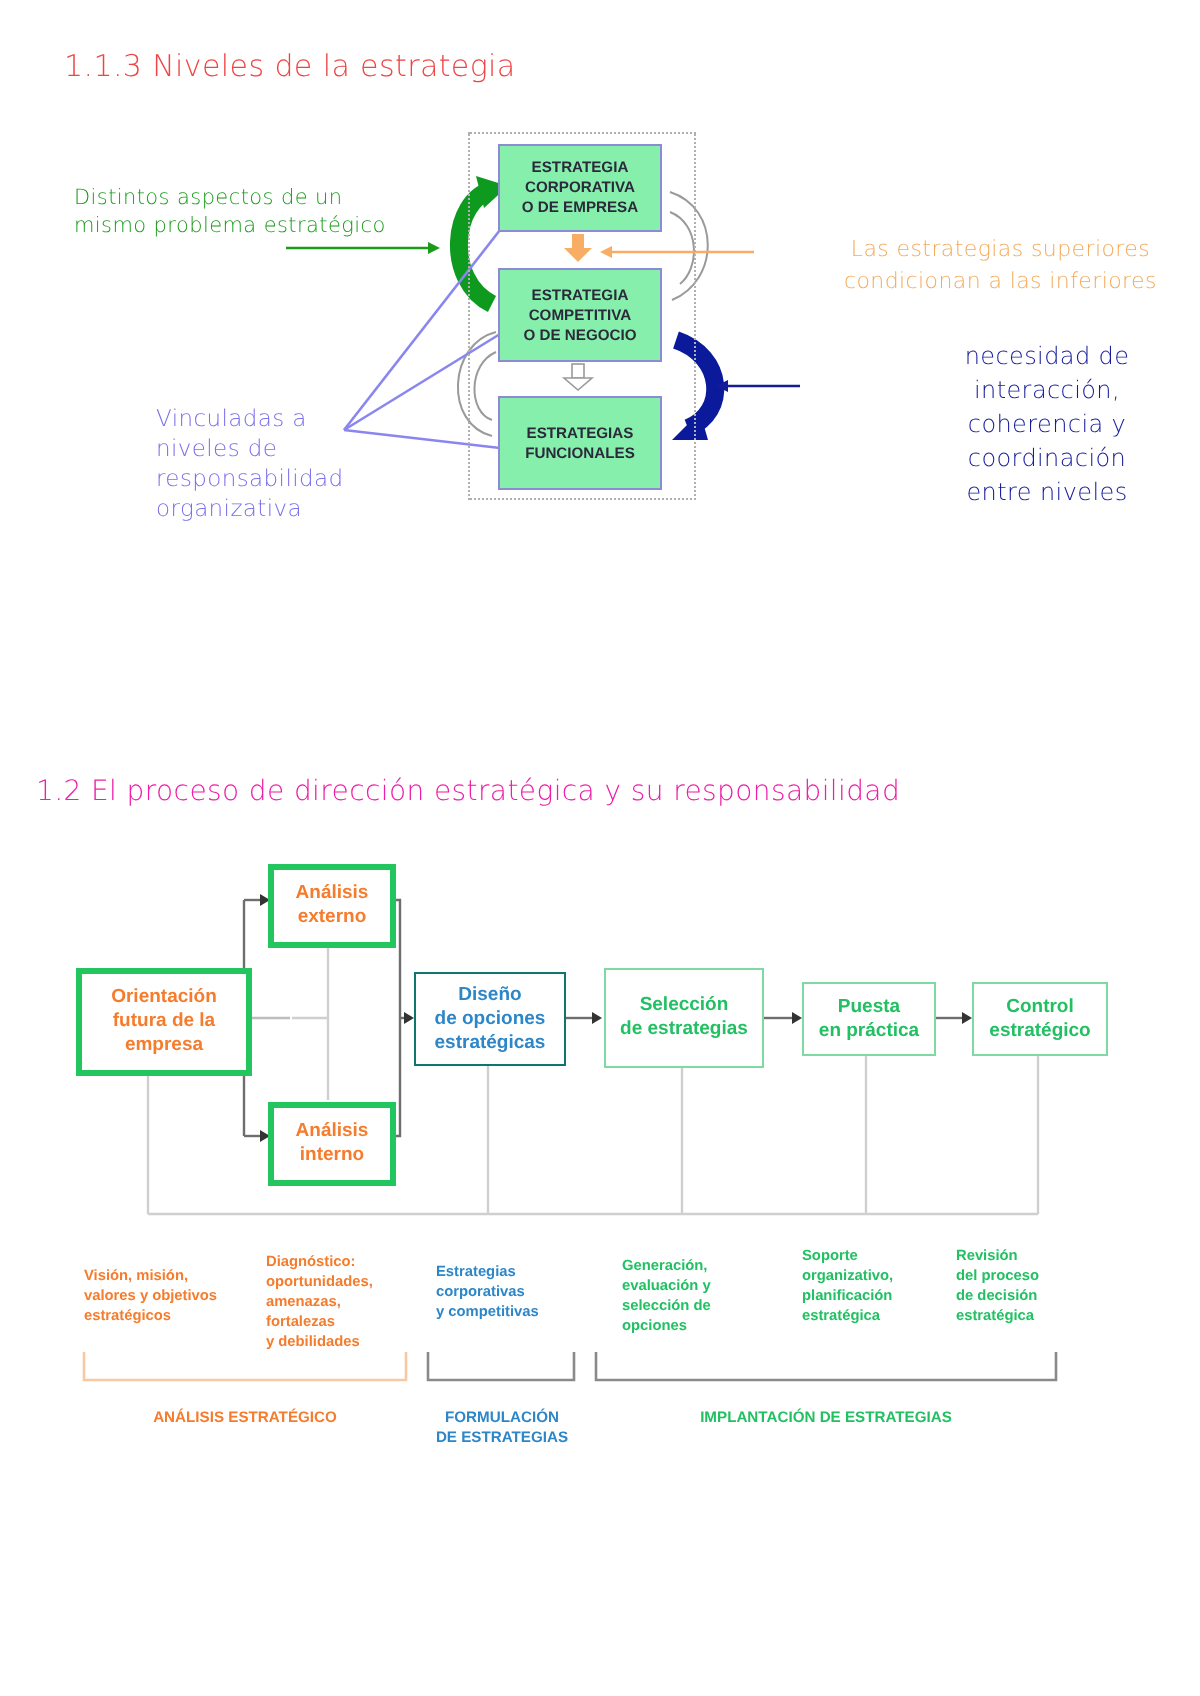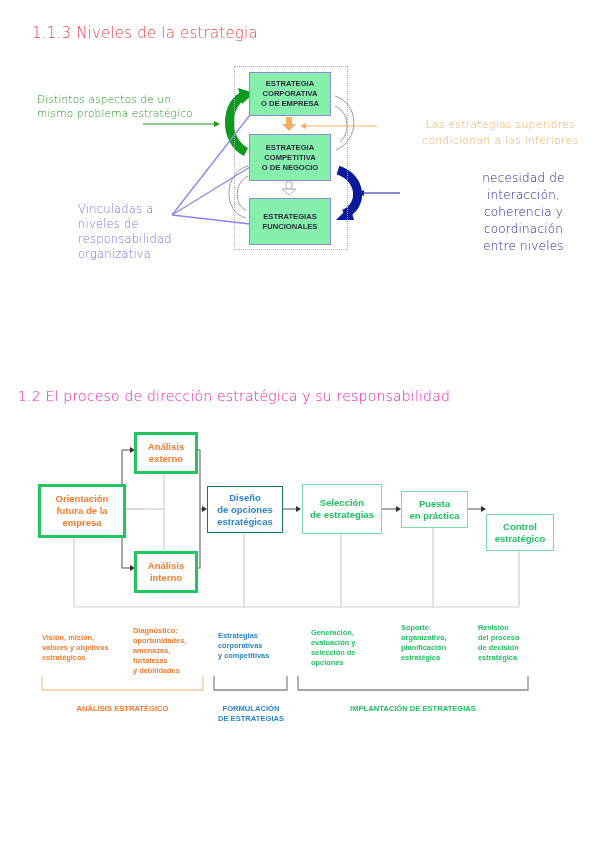--- a/index.html
+++ b/index.html
@@ -134,21 +134,21 @@
 externo</div>
 <div class="pbox orange" style="left:134px; top:551px; width:58px; height:36px;">Análisis
 interno</div>
 <div class="pbox blue" style="left:207px; top:486px; width:74px; height:45px;">Diseño
 de opciones
 estratégicas</div>
 <div class="pbox green" style="left:302px; top:484px; width:78px; height:48px;">Selección
 de estrategias</div>
 <div class="pbox green" style="left:401px; top:491px; width:65px; height:35px;">Puesta
 en práctica</div>
-<div class="pbox green" style="left:486px; top:491px; width:66px; height:35px;margin-top:23px;">Control
+<div class="pbox green" style="left:486px; top:491px; width:66px; height:35px;">Control
 estratégico</div>
 
 <div class="desc t-orange" style="left:42px; top:633px;">Visión, misión,
 valores y objetivos
 estratégicos</div>
 <div class="desc t-orange" style="left:133px; top:626px;">Diagnóstico:
 oportunidades,
 amenazas,
 fortalezas
 y debilidades</div>

